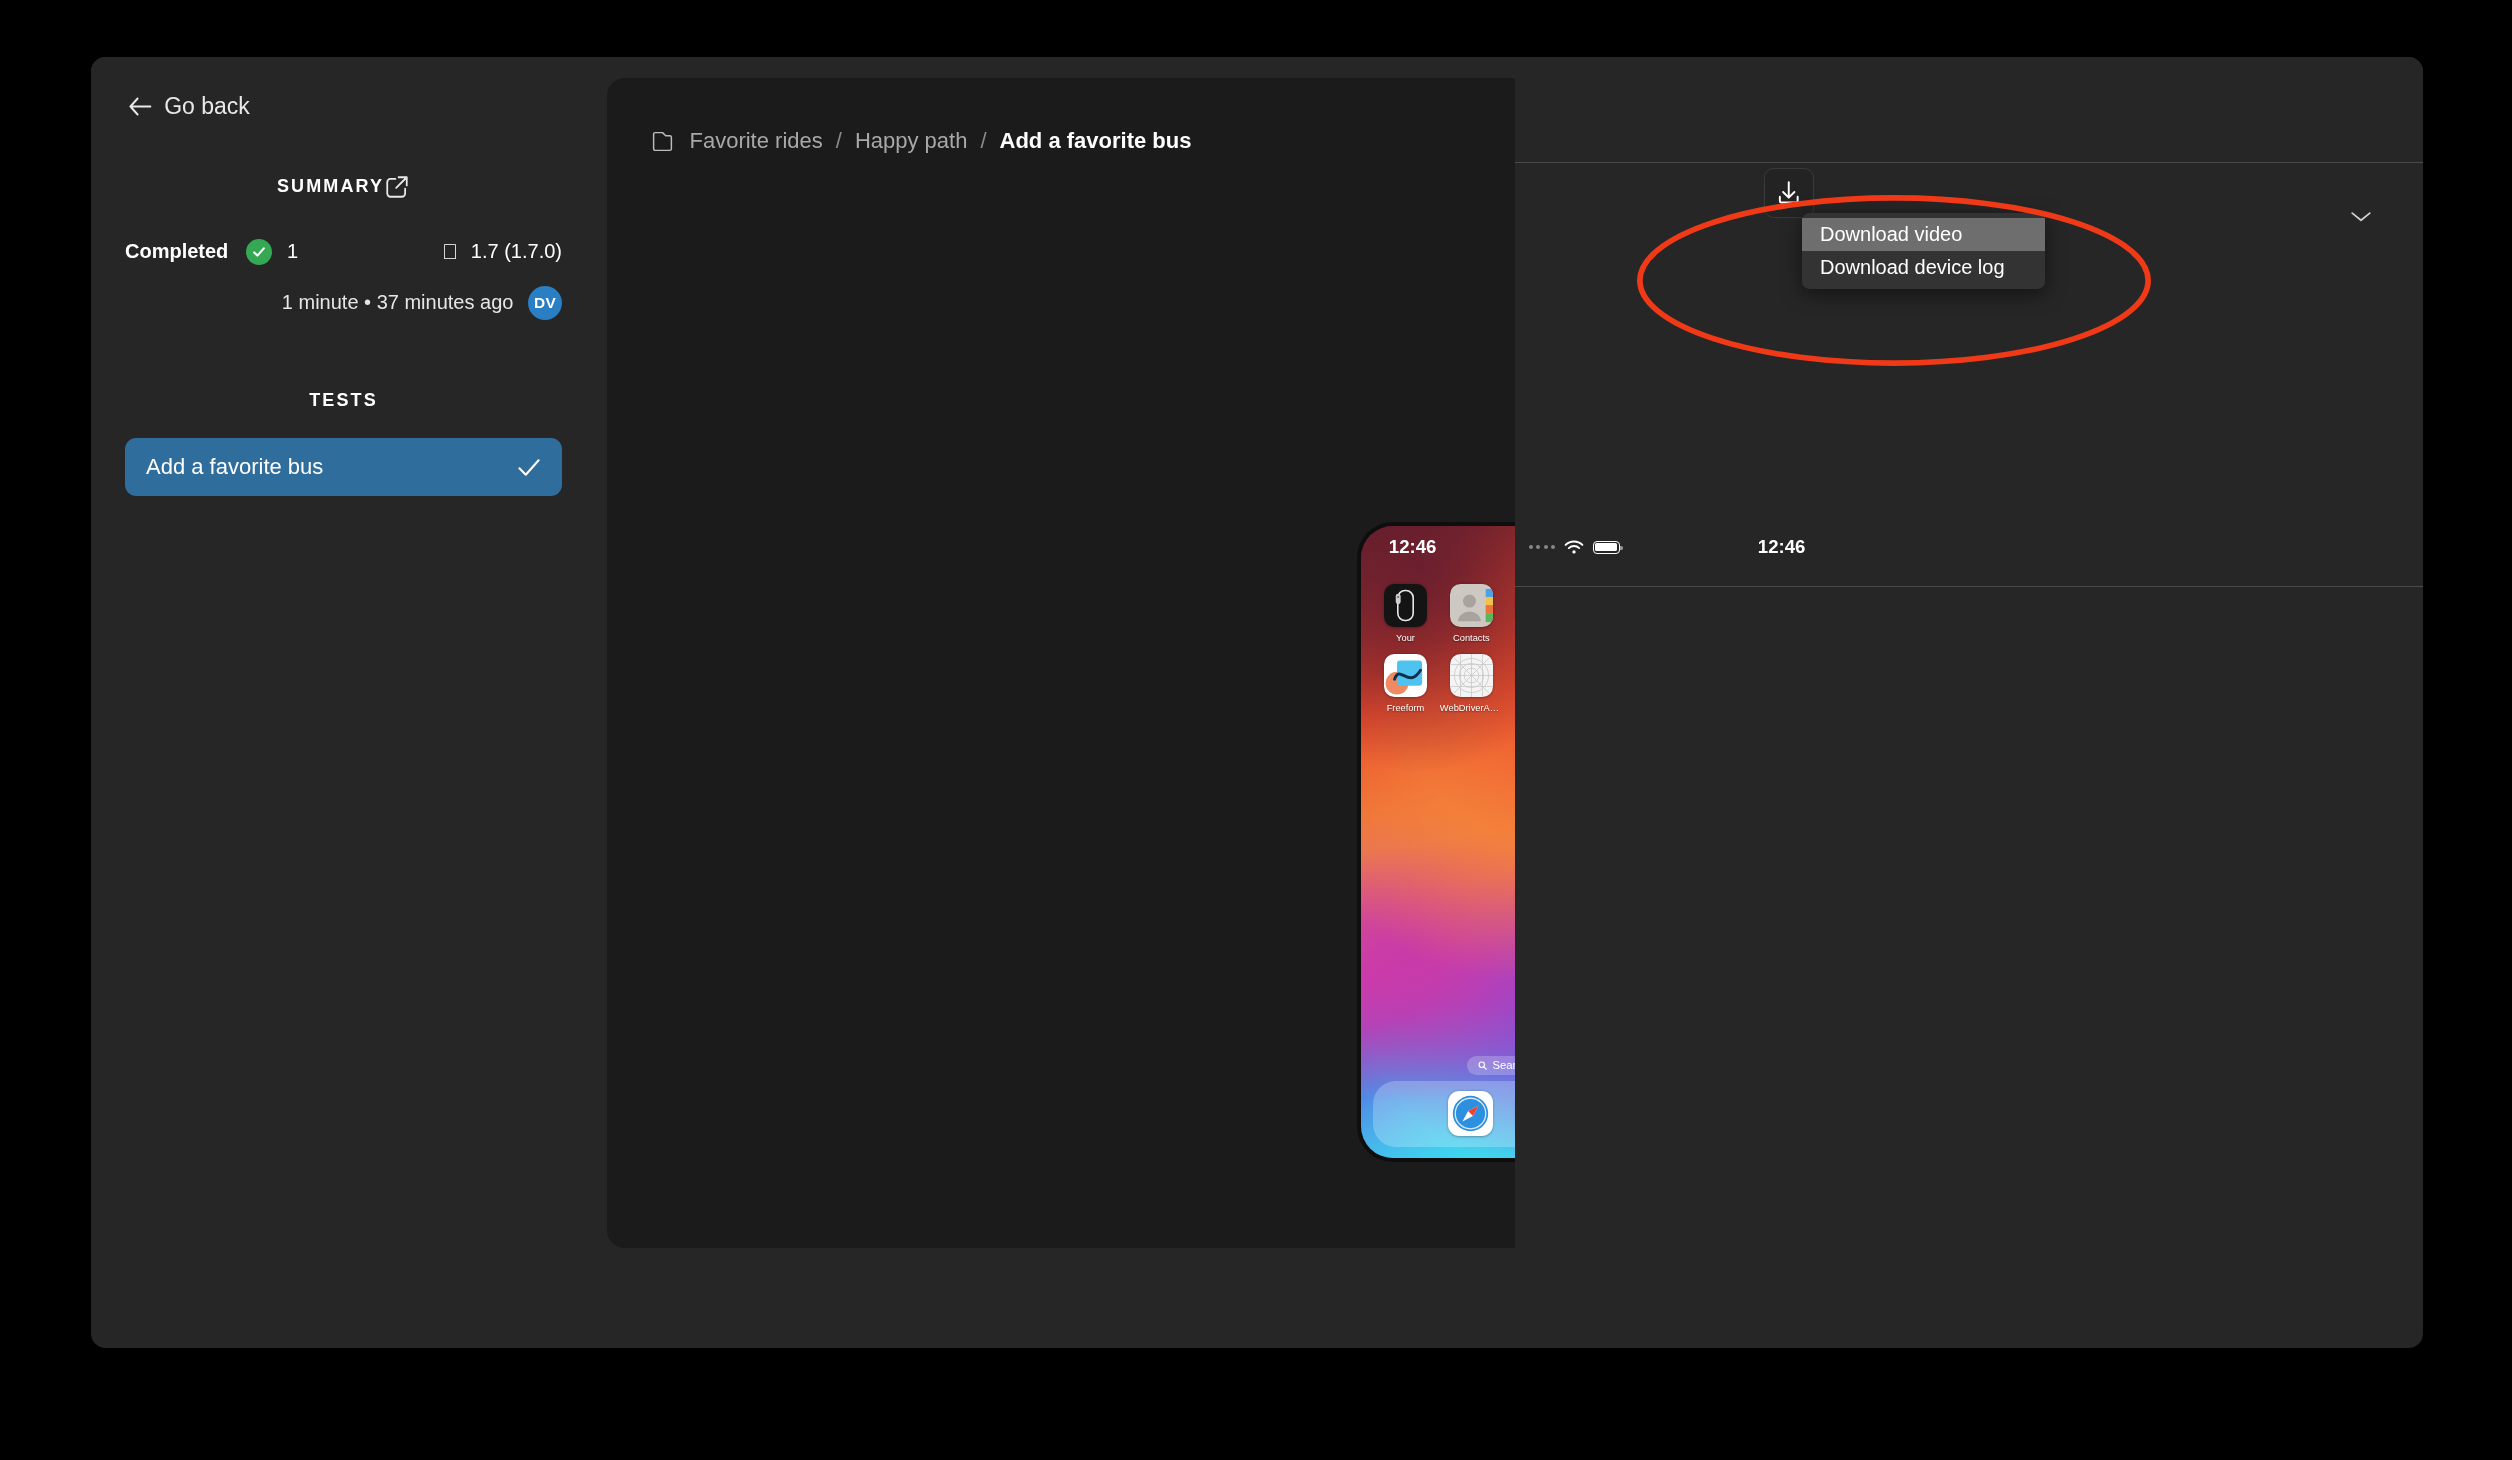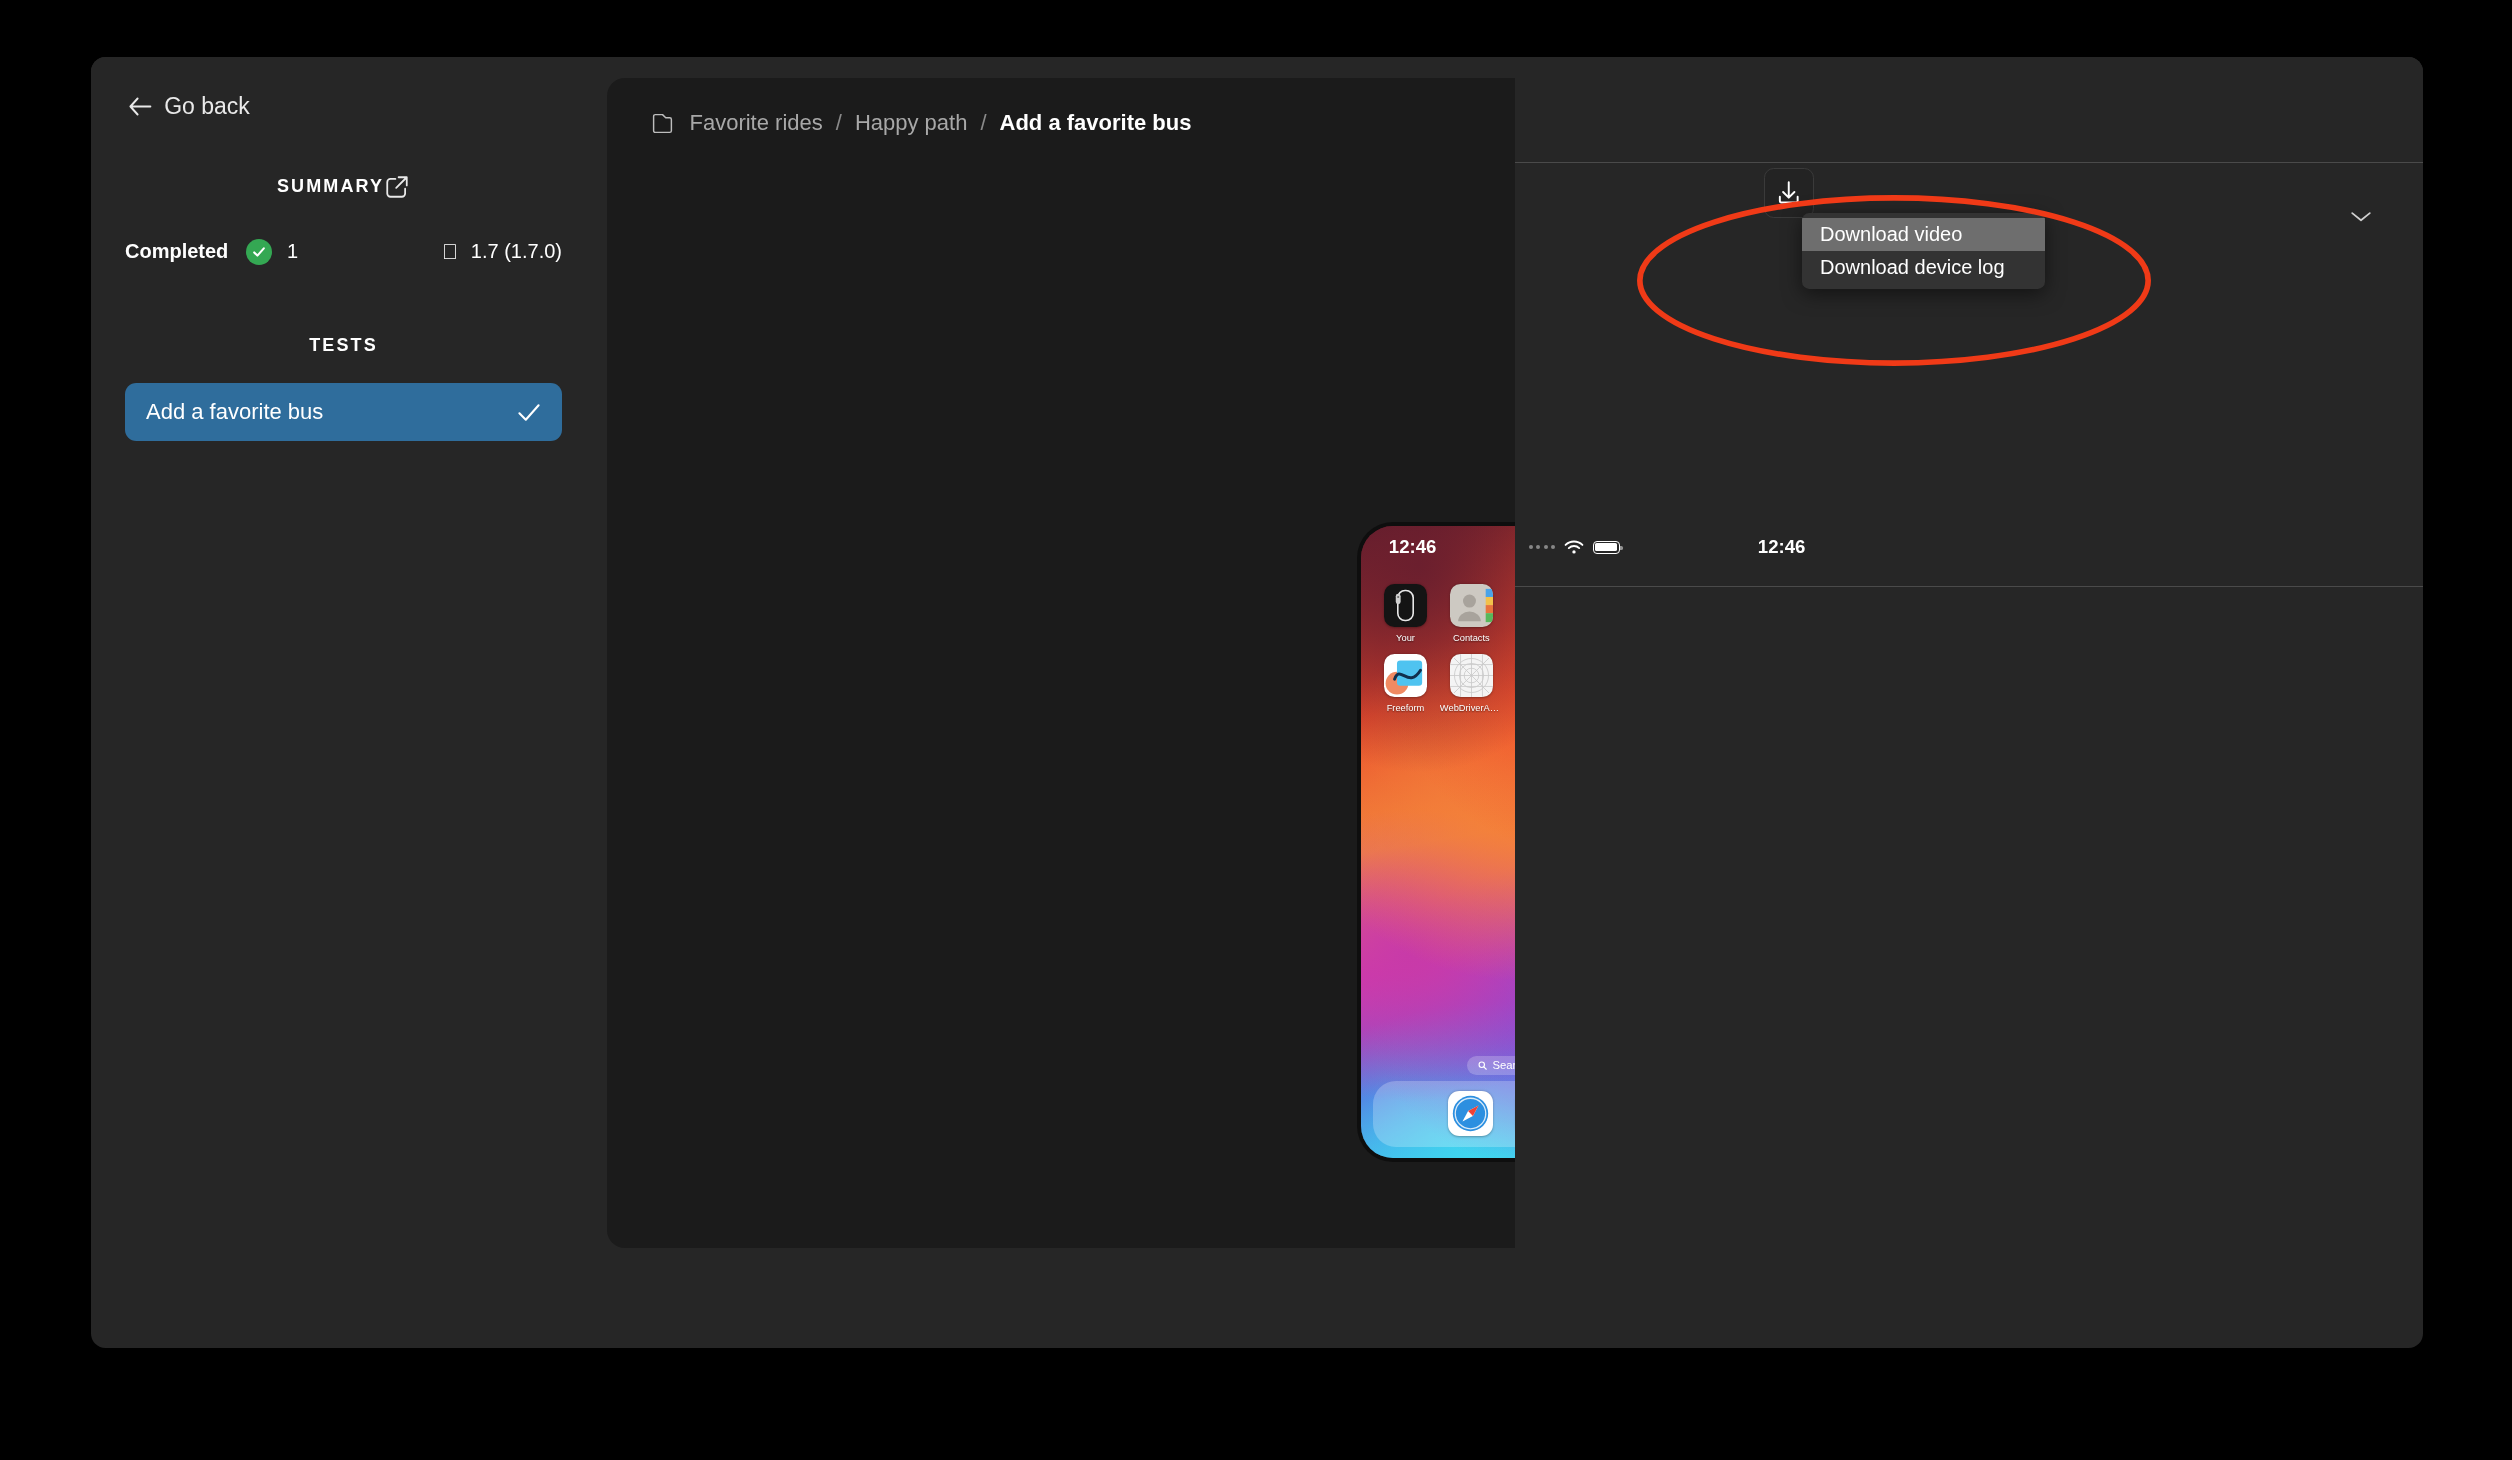--- a/index.html
+++ b/index.html
@@ -100,21 +100,21 @@
 
   
   .canvas-wrap { flex: 1; position: relative; padding: 21px 0 0 11.3px; }
   .canvas {
     position: absolute; left: 11.3px; top: 21px;
     width: 1257px; height: 1170px;
     background: #1b1b1b; border-radius: 18px;
     overflow: hidden;
   }
   .breadcrumb {
-    position: absolute; left: 45px; top: 32px;
+    position: absolute; left: 45px; top: 50px;
     display: flex; align-items: center; gap: 13px;
     font-size: 22px;
   }
   .folder-icon { width: 21px; height: 23px; margin-right: 3.2px; }
   .crumb { color: #a8a8a8; cursor: pointer; }
   .crumb.active { color: #fff; font-weight: bold; cursor: default; }
   .crumb-sep { color: #8a8a8a; }
 
   
   .phone {
@@ -330,20 +330,24 @@
           <span class="label">Completed</span>
           <span class="check-badge">
             <svg viewBox="0 0 20 20">
                 <path d="M4 10.5 L8 14.5 L16 5.5" fill="none" stroke="#fff" stroke-width="2.6" stroke-linecap="round" stroke-linejoin="round"></path>
               </svg>
           </span>
           <span class="count">1</span>
           <span class="spacer"></span>
           <span class="apple-glyph"></span>
           <span class="version">1.7 (1.7.0)</span>
+        </div>
+        <div class="srow2">
+          <span class="meta-text">1 minute • 37 minutes ago</span>
+          <span class="avatar">DV</span>
         </div>
       </div>
 
       <div class="sec-head tests-title">
         <span class="sec-title">TESTS</span>
       </div>
 
       <div class="test-item">
         <span class="name">Add a favorite bus</span>
         <svg class="tick" viewBox="0 0 30 26">

